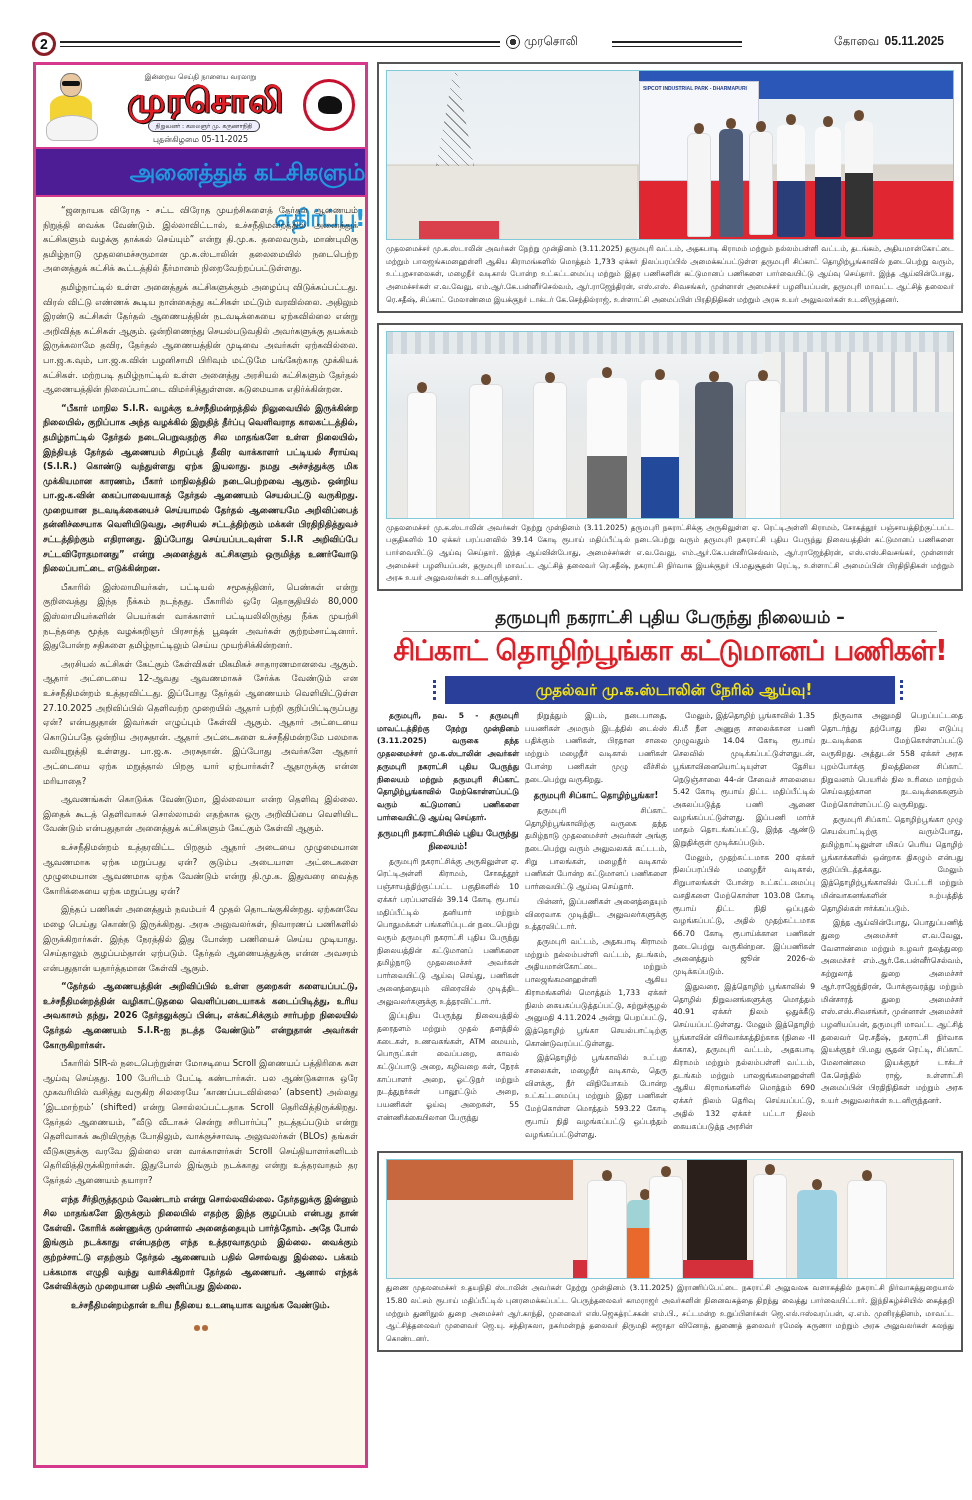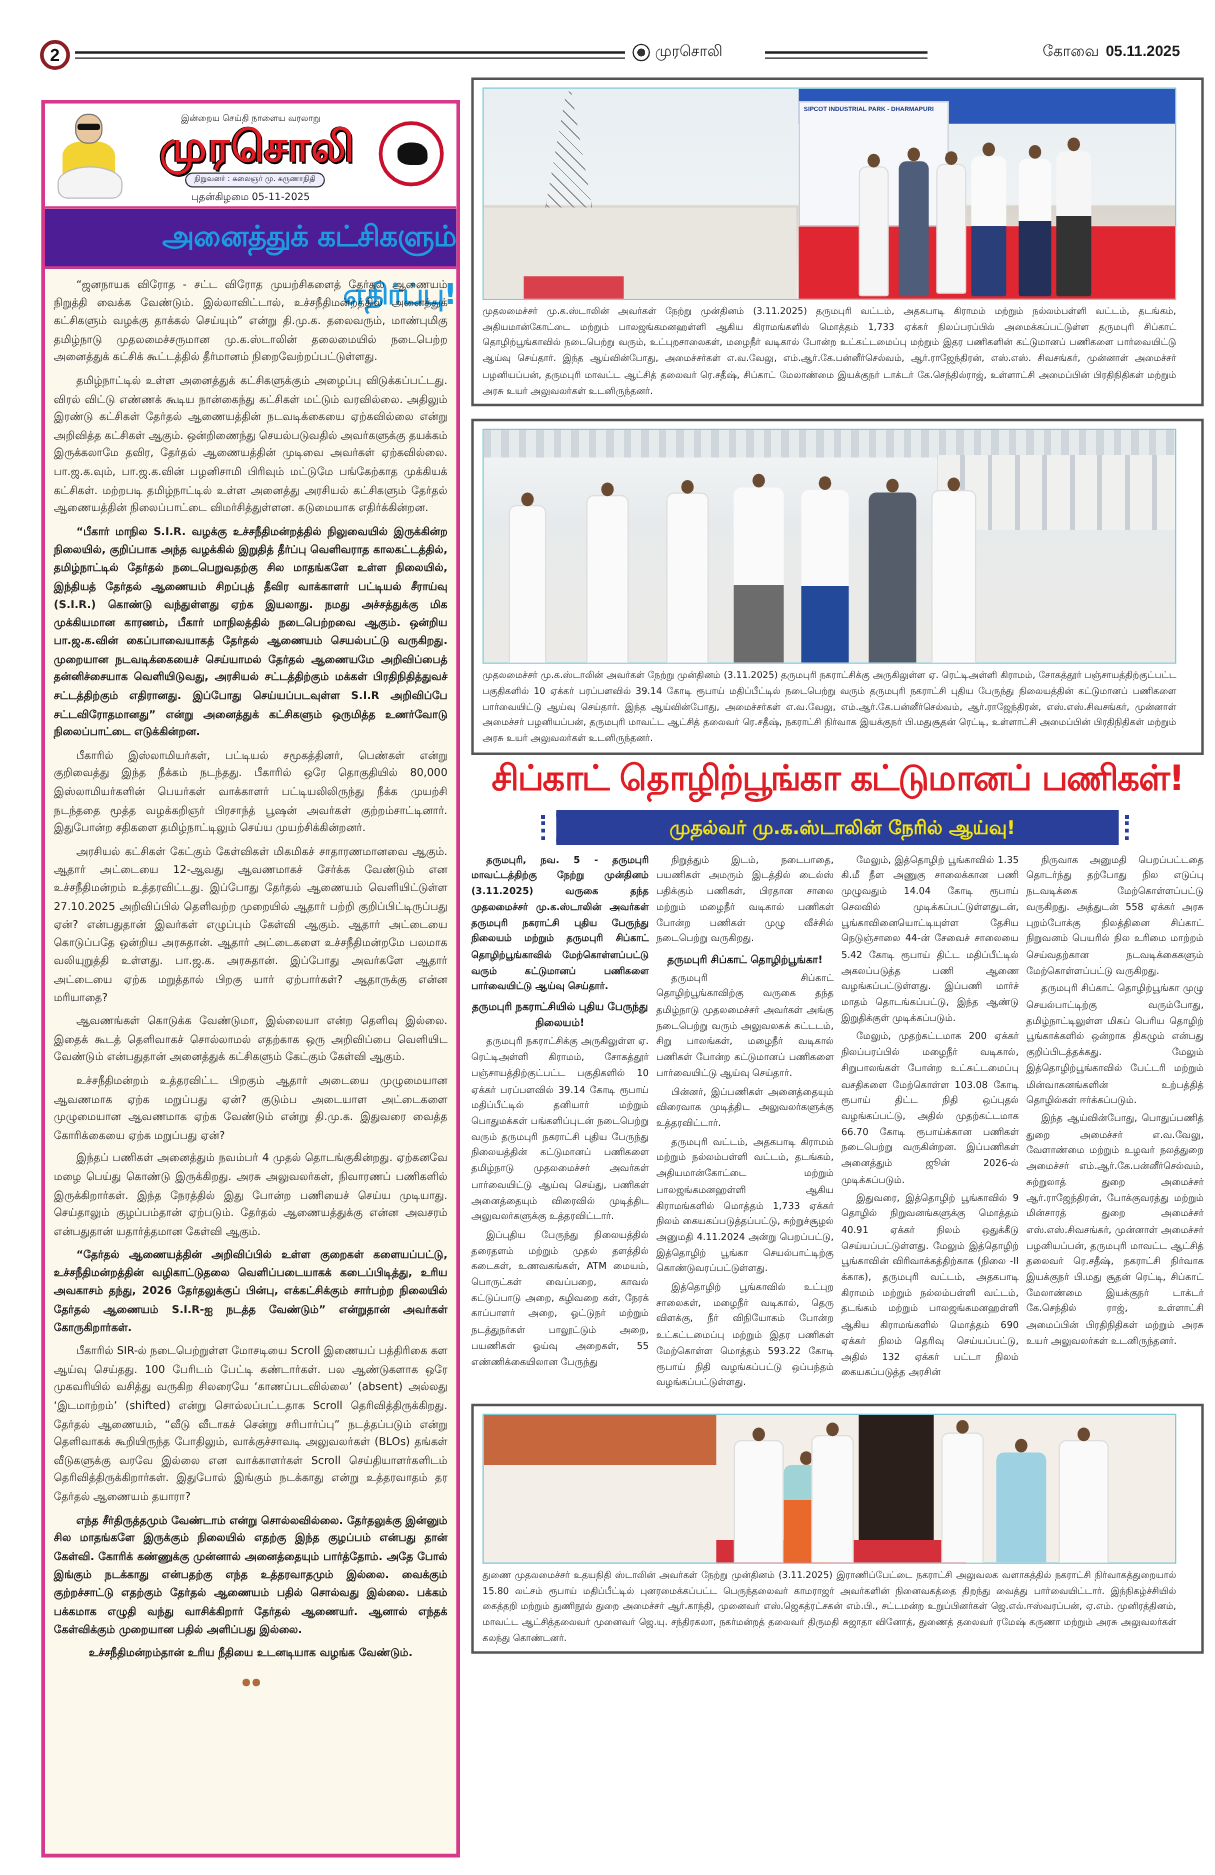--- a/index.html
+++ b/index.html
@@ -11,21 +11,21 @@
   .page-num { position: absolute; left: 0; top: 0; width: 24px; height: 24px; border: 3px solid #8b1e24; border-radius: 50%; font: bold 14px "Liberation Sans", sans-serif; text-align: center; line-height: 18px; color: #111; background: #fff; }
   .rule { position: absolute; top: 9px; height: 6px; border-top: 2px solid #222; border-bottom: 1px solid #222; }
   .rule.r1 { left: 28px; width: 440px; }
   .rule.r2 { left: 580px; width: 130px; }
   .masthead-small { position: absolute; left: 474px; top: 2px; font: 12px "DejaVu Sans", sans-serif; display: flex; align-items: center; gap: 4px; }
   .logo-dot { width: 14px; height: 14px; border: 1.5px solid #222; border-radius: 50%; display: inline-block; background: radial-gradient(circle, #333 35%, #fff 40%); }
   .city { position: absolute; left: 802px; top: 2px; font: 12px "DejaVu Sans", sans-serif; }
   .date { position: absolute; right: 0; top: 2px; font: bold 12px "Liberation Sans", sans-serif; }
 
   
-  .left { position: absolute; left: 33px; top: 80px; width: 335px; height: 1406px; border: 3px solid #d6398b; background: #fdf8ec; }
+  .left { position: absolute; left: 33px; top: 62px; width: 335px; height: 1406px; border: 3px solid #d6398b; background: #fdf8ec; }
   .mast { height: 84px; background: #fff; border-bottom: 2px solid #d6398b; position: relative; }
   .portrait { position: absolute; left: 8px; top: 6px; width: 58px; height: 72px; }
   .portrait .head { position: absolute; left: 16px; top: 2px; width: 22px; height: 24px; background: #e8c7a0; border-radius: 45%; border: 1px solid #777; }
   .portrait .glasses { position: absolute; left: 18px; top: 10px; width: 18px; height: 5px; background: #111; border-radius: 2px; }
   .portrait .shawl { position: absolute; left: 6px; top: 24px; width: 42px; height: 28px; background: #f3d332; border-radius: 40% 40% 10% 10%; }
   .portrait .body { position: absolute; left: 2px; top: 44px; width: 52px; height: 26px; background: #f4f4f4; border: 1px solid #bbb; border-radius: 50% 50% 8px 8px; }
   .mast .tagline { position: absolute; left: 0; right: 0; top: 8px; text-align: center; font: 7px "DejaVu Sans", sans-serif; color: #222; }
   .mast .paper-name { position: absolute; left: 90px; top: 16px; width: 160px; text-align: center; font: bold 34px "Liberation Sans", sans-serif; color: #e01c24; letter-spacing: 1px; text-shadow: 1px 1px 0 #000, -1px 0 0 #000; line-height: 38px; }
   .mast .founder { position: absolute; left: 112px; top: 55px; width: 112px; height: 12px; border: 1px solid #333; border-radius: 6px; font: 6px "DejaVu Sans", sans-serif; text-align: center; line-height: 10px; background: #eef; }
   .mast .mdate { position: absolute; left: 0; right: 0; top: 70px; text-align: center; font: 8px "DejaVu Sans", sans-serif; }
@@ -35,21 +35,21 @@
   .editorial-title { height: 48px; background: #4c1d95; border-bottom: 2px solid #d6398b; text-align: right; font: bold 23px "DejaVu Sans", sans-serif; color: #1e9be0; line-height: 46px; letter-spacing: -0.5px; }
   .edit-body { padding: 6px 7px 0 7px; font-size: 8.6px; line-height: 14.6px; text-align: justify; color: #222; }
   .edit-body p { text-indent: 18px; margin-bottom: 4px; }
   .edit-body p.bold { font-weight: bold; }
   .edit-body p.center { text-align: center; text-indent: 0; font-weight: bold; }
   .dots { text-align: center; margin-top: 2px; }
   .dots span { display: inline-block; width: 6px; height: 6px; border-radius: 50%; background: #b06a3c; margin: 0 1px; }
 
   
   .right { position: absolute; left: 377px; top: 62px; width: 586px; }
-  .photo-box { border: 2px solid #555; padding: 6px 20px 4px 7px; background: #fff; }
+  .photo-box { border: 2px solid #555; padding: 6px 7px 4px 7px; background: #fff; }
   .photo { border: 1px solid #7fc9d8; position: relative; overflow: hidden; }
   .caption { font-size: 7.4px; line-height: 12.7px; color: #222; margin-top: 3px; text-align: justify; }
 
   .p1 { height: 170px; background: linear-gradient(180deg, #e8eef2 0%, #eef2f4 55%, #d9d4cc 56%, #efeeea 100%); }
   .p1 .tower { position: absolute; left: 48px; top: 2px; width: 40px; height: 100px; border-left: 2px solid #777; border-right: 2px solid #777; clip-path: polygon(45% 0, 55% 0, 100% 100%, 0 100%); background: repeating-linear-gradient(45deg, transparent 0 6px, #999 6px 7px); }
   .p1 .road { position: absolute; left: 0; top: 95px; width: 250px; height: 75px; background: #e9e6e0; }
   .p1 .mat { position: absolute; left: 32px; top: 150px; width: 80px; height: 20px; background: #d9404c; }
   .p1 .tent { position: absolute; left: 252px; top: 0; width: 332px; height: 28px; background: #2b58b8; }
   .p1 .board { position: absolute; left: 252px; top: 10px; width: 120px; height: 100px; background: #f6f7fa; border: 1px solid #ccd; }
   .p1 .board-txt { position: absolute; left: 256px; top: 14px; font: bold 5px "Liberation Sans", sans-serif; color: #1d3a8a; }
@@ -179,20 +179,21 @@
       <div class="person" style="left:308px;top:50px;width:38px;height:138px;background:#555c6a">
           <div class="h"></div>
         </div>
       <div class="person" style="left:358px;top:48px;width:36px;height:140px;background:#fafafa;border:1px solid #ddd">
           <div class="h"></div>
         </div>
     </div>
     <div class="caption">முதலமைச்சர் மு.க.ஸ்டாலின் அவர்கள் நேற்று முன்தினம் (3.11.2025) தருமபுரி நகராட்சிக்கு அருகிலுள்ள ஏ. ரெட்டிஅள்ளி கிராமம், சோகத்தூர் பஞ்சாயத்திற்குட்பட்ட பகுதிகளில் 10 ஏக்கர் பரப்பளவில் 39.14 கோடி ரூபாய் மதிப்பீட்டில் நடைபெற்று வரும் தருமபுரி நகராட்சி புதிய பேருந்து நிலையத்தின் கட்டுமானப் பணிகளை பார்வையிட்டு ஆய்வு செய்தார். இந்த ஆய்வின்போது, அமைச்சர்கள் எ.வ.வேலு, எம்.ஆர்.கே.பன்னீர்செல்வம், ஆர்.ராஜேந்திரன், எஸ்.எஸ்.சிவசங்கர், முன்னாள் அமைச்சர் பழனியப்பன், தருமபுரி மாவட்ட ஆட்சித் தலைவர் ரெ.சதீஷ், நகராட்சி நிர்வாக இயக்குநர் பி.மதுசூதன் ரெட்டி, உள்ளாட்சி அமைப்பின் பிரதிநிதிகள் மற்றும் அரசு உயர் அலுவலர்கள் உடனிருந்தனர்.</div>
   </div>
 
+  <div class="headline-kicker">தருமபுரி நகராட்சி புதிய பேருந்து நிலையம் –</div>
   <div class="headline-main">சிப்காட் தொழிற்பூங்கா கட்டுமானப் பணிகள்!</div>
   <div class="subbanner">முதல்வர் மு.க.ஸ்டாலின் நேரில் ஆய்வு!</div>
 
   <div class="article" id="article">
       <div class="col">
         <p class="lead">தருமபுரி, நவ. 5 - தருமபுரி மாவட்டத்திற்கு நேற்று முன்தினம் (3.11.2025) வருகை தந்த முதலமைச்சர் மு.க.ஸ்டாலின் அவர்கள் தருமபுரி நகராட்சி புதிய பேருந்து நிலையம் மற்றும் தருமபுரி சிப்காட் தொழிற்பூங்காவில் மேற்கொள்ளப்பட்டு வரும் கட்டுமானப் பணிகளை பார்வையிட்டு ஆய்வு செய்தார்.</p>
         <div class="subhead">தருமபுரி நகராட்சியில் புதிய பேருந்து நிலையம்!</div>
         <p class="">தருமபுரி நகராட்சிக்கு அருகிலுள்ள ஏ. ரெட்டிஅள்ளி கிராமம், சோகத்தூர் பஞ்சாயத்திற்குட்பட்ட பகுதிகளில் 10 ஏக்கர் பரப்பளவில் 39.14 கோடி ரூபாய் மதிப்பீட்டில் தனியார் மற்றும் பொதுமக்கள் பங்களிப்புடன் நடைபெற்று வரும் தருமபுரி நகராட்சி புதிய பேருந்து நிலையத்தின் கட்டுமானப் பணிகளை தமிழ்நாடு முதலமைச்சர் அவர்கள் பார்வையிட்டு ஆய்வு செய்து, பணிகள் அனைத்தையும் விரைவில் முடித்திட அலுவலர்களுக்கு உத்தரவிட்டார்.</p>
         <p class="">இப்புதிய பேருந்து நிலையத்தில் தரைதளம் மற்றும் முதல் தளத்தில் கடைகள், உணவகங்கள், ATM மையம், பொருட்கள் வைப்பறை, காவல் கட்டுப்பாடு அறை, கழிவறை கள், நேரக் காப்பாளர் அறை, ஓட்டுநர் மற்றும் நடத்துநர்கள் பாலூட்டும் அறை, பயணிகள் ஓய்வு அறைகள், 55 எண்ணிக்கையிலான பேருந்து</p>
       </div>

